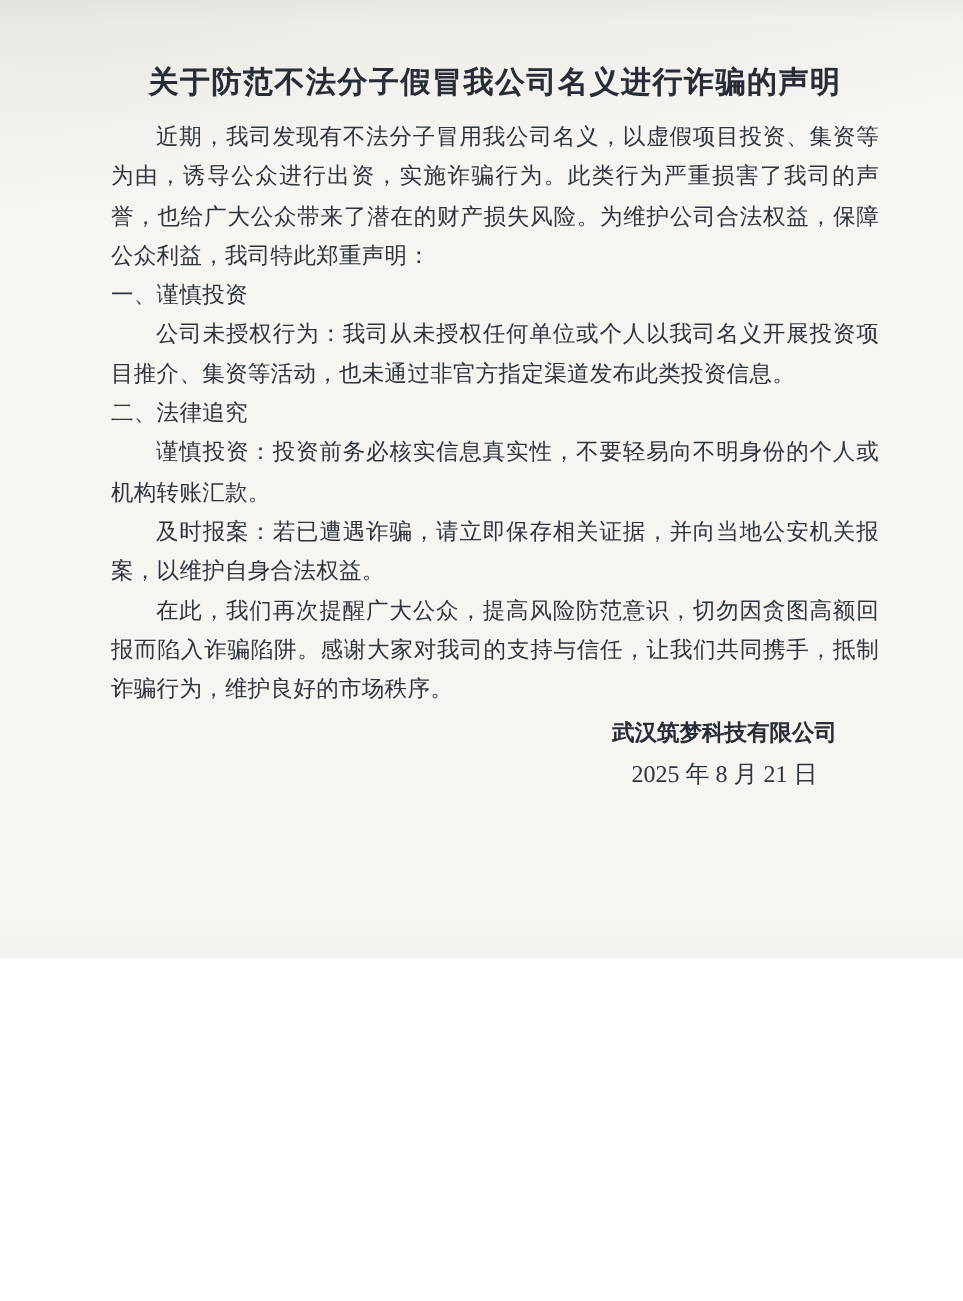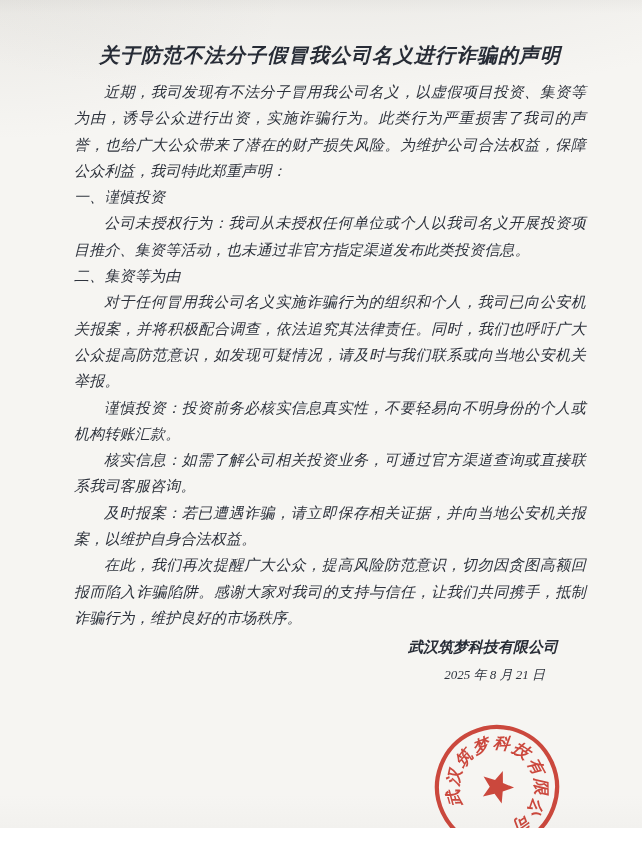--- a/index.html
+++ b/index.html
@@ -1,28 +1,27 @@
 <!DOCTYPE html>
 <html><head>
 <meta charset="utf-8">
 <style>
   html, body { margin: 0; padding: 0; }
   .page {
     position: relative;
     width: 642px;
-    height: 828px;
+    height: 639px;
     margin: 0;
     overflow: hidden;
     background:
       radial-gradient(ellipse 900px 300px at 50% -80px, rgba(190,188,182,0.28), rgba(190,188,182,0) 60%),
       radial-gradient(ellipse 400px 200px at 0% 0%, rgba(185,182,176,0.18), rgba(185,182,176,0) 70%),
       linear-gradient(#efeeeb, #f6f5f2 14px, #f6f5f2 96%, #f2f1ee);
     font-family: "Liberation Serif", "DejaVu Serif", serif;
     color: #2e333d;
-    font-style: italic;
   }
   .doc {
     position: absolute;
     left: 74px;
     right: 56px;
     top: 40px;
   }
   .title {
     font-size: 20px;
     line-height: 30px;
@@ -51,21 +50,21 @@
     margin-top: 3px;
   }
   .signature .company {
     font-size: 15px;
     font-weight: bold;
     line-height: 27px;
     margin-right: 28px;
     color: #272c36;
   }
   .signature .sign-date {
-    font-size: 13px;
+    font-size: 16px;
     line-height: 27px;
     margin-right: 41px;
   }
   .seal-svg {
     position: absolute;
     left: 407px;
     top: 700px;
     mix-blend-mode: multiply;
     opacity: 0.9;
     pointer-events: none;
@@ -78,24 +77,22 @@
 </head>
 <body>
 
 <div class="page">
   <div class="doc">
     <h1 class="title">关于防范不法分子假冒我公司名义进行诈骗的声明</h1>
     <div>
         <p class="para">近期，我司发现有不法分子冒用我公司名义，以虚假项目投资、集资等为由，诱导公众进行出资，实施诈骗行为。此类行为严重损害了我司的声誉，也给广大公众带来了潜在的财产损失风险。为维护公司合法权益，保障公众利益，我司特此郑重声明：</p>
         <p class="para heading">一、谨慎投资</p>
         <p class="para">公司未授权行为：我司从未授权任何单位或个人以我司名义开展投资项目推介、集资等活动，也未通过非官方指定渠道发布此类投资信息。</p>
-        <p class="para heading">二、集资等为由</p>
-        <p class="para">对于任何冒用我公司名义实施诈骗行为的组织和个人，我司已向公安机关报案，并将积极配合调查，依法追究其法律责任。同时，我们也呼吁广大公众提高防范意识，如发现可疑情况，请及时与我们联系或向当地公安机关举报。</p>
+        <p class="para heading">二、法律追究</p>
         <p class="para">谨慎投资：投资前务必核实信息真实性，不要轻易向不明身份的个人或机构转账汇款。</p>
-        <p class="para">核实信息：如需了解公司相关投资业务，可通过官方渠道查询或直接联系我司客服咨询。</p>
         <p class="para">及时报案：若已遭遇诈骗，请立即保存相关证据，并向当地公安机关报案，以维护自身合法权益。</p>
         <p class="para">在此，我们再次提醒广大公众，提高风险防范意识，切勿因贪图高额回报而陷入诈骗陷阱。感谢大家对我司的支持与信任，让我们共同携手，抵制诈骗行为，维护良好的市场秩序。</p>
       </div>
     <div class="signature">
       <div class="company">武汉筑梦科技有限公司</div>
       <div class="sign-date">2025 年 8 月 21 日</div>
     </div>
   </div>
 
   <svg class="seal-svg" width="180" height="174" viewBox="-90 -87 180 174">

